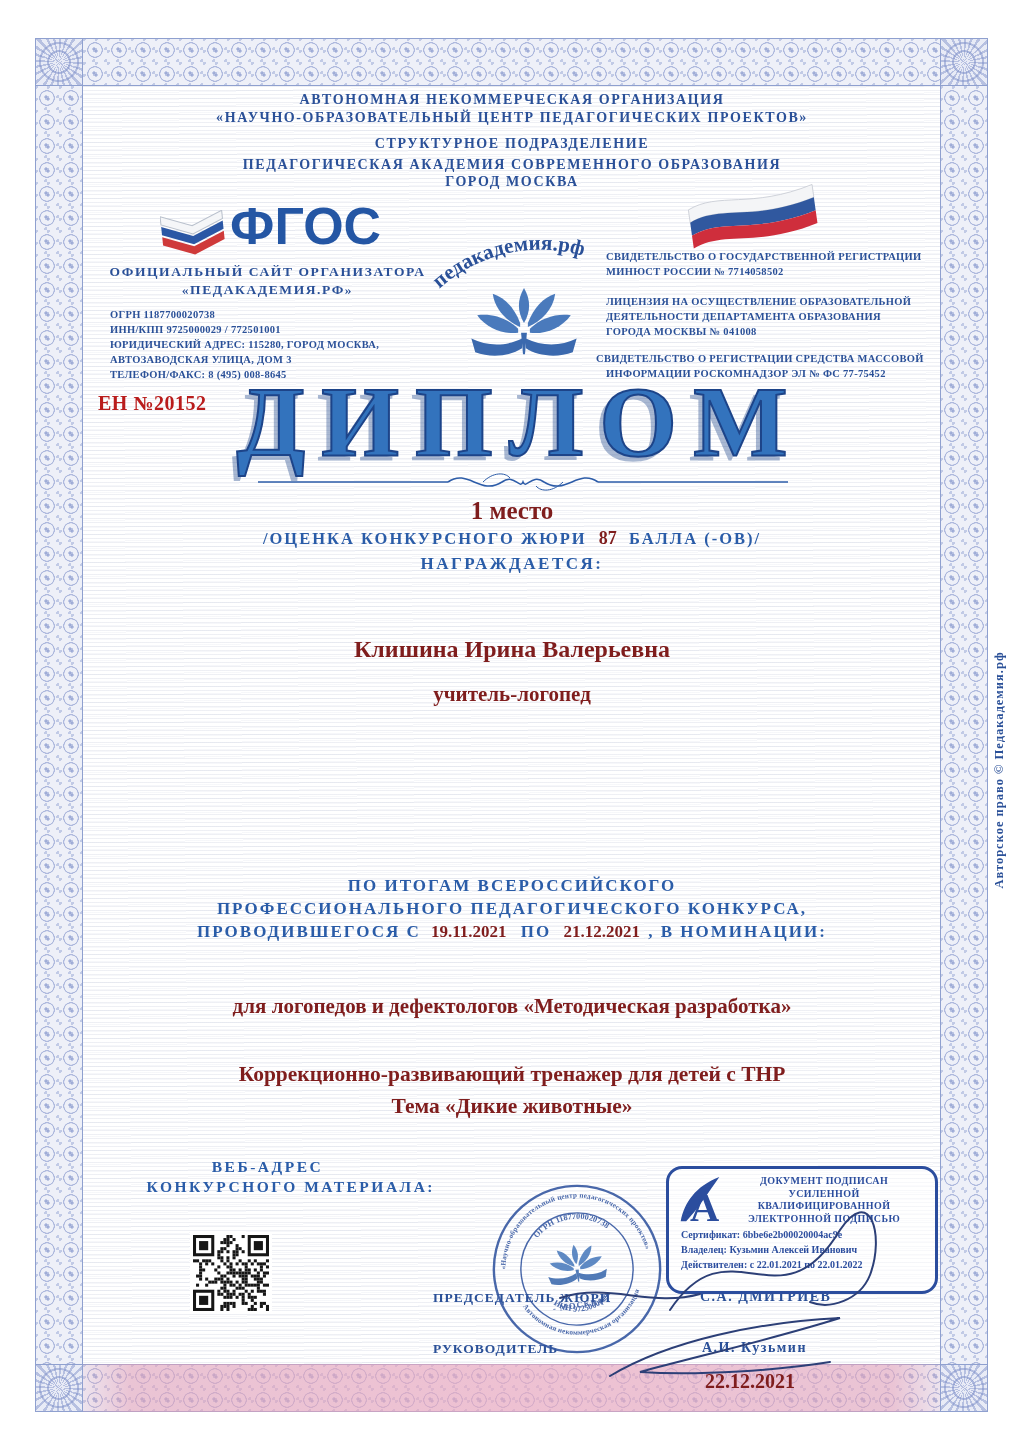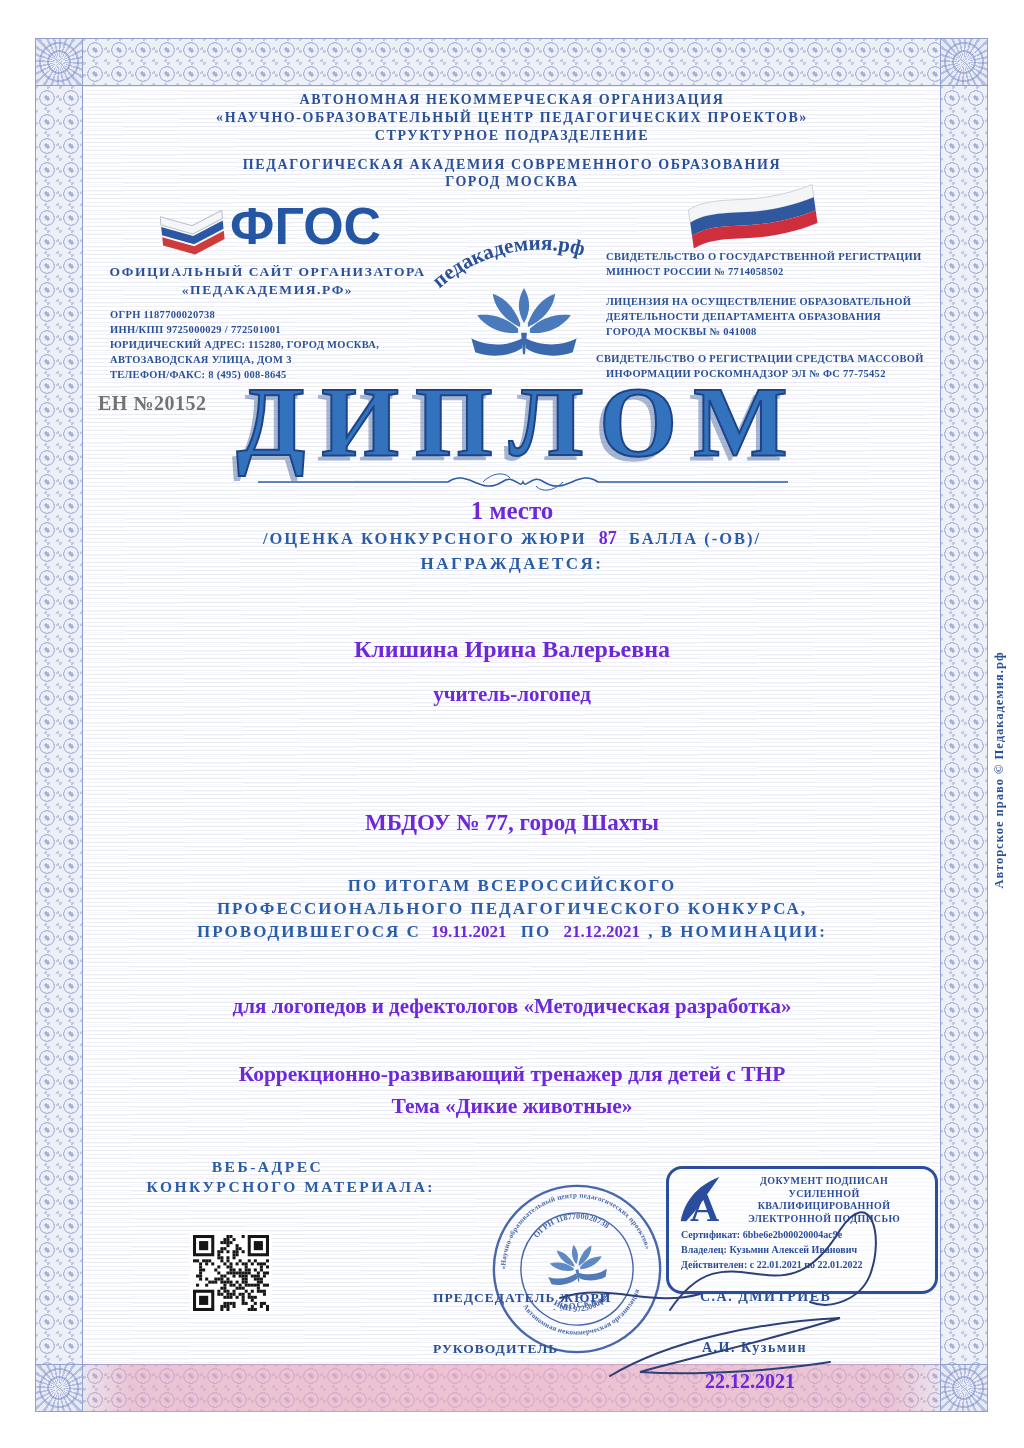--- a/index.html
+++ b/index.html
@@ -24,24 +24,24 @@
     background:linear-gradient(90deg, rgba(236,168,188,0) 0 3%, rgba(231,160,183,.55) 10%,
        rgba(238,168,190,.65) 50%, rgba(231,160,183,.55) 90%, rgba(236,168,188,0) 97%);}
   .corner{z-index:2;width:48px;height:48px;background-color:#e8ebf6;
     background-image:
       repeating-conic-gradient(rgba(122,140,199,.45) 0 6deg, rgba(255,255,255,0) 6deg 15deg),
       radial-gradient(circle, rgba(255,255,255,0) 28%, rgba(122,140,199,.55) 30% 34%, rgba(255,255,255,0) 36% 52%, rgba(122,140,199,.5) 54% 58%, rgba(255,255,255,0) 60%);
     box-shadow:inset 0 0 0 1px #8fa0cf;}
   .center{text-align:center;width:1024px;left:0;}
   .hline{font-size:14px;letter-spacing:1.6px;font-weight:bold;color:#2a5098;z-index:2;}
   .small-blue{font-size:10.5px;line-height:14.5px;font-weight:bold;color:#2a5098;letter-spacing:.3px;z-index:2;}
-  .black{color:#6d28d9;}
+  .black{color:#7f1d1d;}
   #title{font-size:100px;font-weight:bold;letter-spacing:16px;color:#3373bd;line-height:1;
          -webkit-text-stroke:2px #1d4489;text-shadow:-5px 5px 0 rgba(29,68,137,.38);z-index:2;}
-  #series{font-size:20px;font-weight:bold;color:#737373;letter-spacing:.5px;z-index:2;}
+  #series{font-size:20px;font-weight:bold;color:#b91c1c;letter-spacing:.5px;z-index:2;}
   .stencil{font-weight:bold;color:#2a5ca8;z-index:2;}
   .sig-label{font-size:13.5px;letter-spacing:1px;font-weight:bold;color:#2a5098;z-index:2;}
   .sig-name{font-size:14px;letter-spacing:1.5px;font-weight:bold;color:#2a5098;z-index:2;}
   #badge{left:666px;top:1166px;width:272px;height:128px;border:3px solid #2b4d9e;border-radius:16px;
          background:rgba(255,255,255,.55);z-index:3;box-sizing:border-box;}
   #badge .b-top{display:flex;align-items:center;padding:6px 10px 2px 8px;}
   #badge .b-head{flex:1;text-align:center;font-size:10px;line-height:12.5px;font-weight:bold;color:#2b4d9e;letter-spacing:.4px;}
   #badge .b-row{padding:0 12px;font-size:10px;line-height:15px;font-weight:bold;color:#2b4d9e;text-align:left;}
   #side-note{left:999px;top:770px;transform:translate(-50%,-50%) rotate(-90deg);white-space:nowrap;
              font-size:12.5px;font-weight:bold;color:#2a5098;letter-spacing:1px;z-index:2;}
@@ -78,21 +78,21 @@
   <div class="abs strip" id="strip-bottom" style="left:35px;top:1364px;width:953px;height:48px;"></div>
   <div class="abs strip" style="left:35px;top:38px;width:48px;height:1374px;"></div>
   <div class="abs strip" style="left:940px;top:38px;width:48px;height:1374px;"></div>
   <div class="abs corner" style="left:35px;top:38px;"></div>
   <div class="abs corner" style="left:940px;top:38px;"></div>
   <div class="abs corner" style="left:35px;top:1364px;"></div>
   <div class="abs corner" style="left:940px;top:1364px;"></div>
 
   <div class="abs center hline" style="top:92px;">АВТОНОМНАЯ НЕКОММЕРЧЕСКАЯ ОРГАНИЗАЦИЯ</div>
   <div class="abs center hline" style="top:110px;">«НАУЧНО-ОБРАЗОВАТЕЛЬНЫЙ ЦЕНТР ПЕДАГОГИЧЕСКИХ ПРОЕКТОВ»</div>
-  <div class="abs center hline" style="top:128px;">СТРУКТУРНОЕ ПОДРАЗДЕЛЕНИЕ</div>
+  <div class="abs center hline" style="top:136px;">СТРУКТУРНОЕ ПОДРАЗДЕЛЕНИЕ</div>
   <div class="abs center hline" style="top:157px;">ПЕДАГОГИЧЕСКАЯ АКАДЕМИЯ СОВРЕМЕННОГО ОБРАЗОВАНИЯ</div>
   <div class="abs center hline" style="top:174px;">ГОРОД МОСКВА</div>
 
   <div class="abs" style="left:100px;top:200px;width:335px;z-index:2;">
     <svg class="abs" style="left:60px;top:10px;" width="66" height="48" viewBox="0 0 64 44">
       <g transform="rotate(-6 32 22)">
         <path d="M2 2 L32 14 L62 2 L62 10 L32 22 L2 10 Z" fill="#f5f6f8" stroke="#b9c0cc" stroke-width="1"></path>
         <path d="M2 12 L32 24 L62 12 L62 20 L32 32 L2 20 Z" fill="#2b57a5"></path>
         <path d="M2 22 L32 34 L62 22 L62 30 L32 42 L2 30 Z" fill="#cf3a3a"></path>
       </g>
@@ -146,21 +146,20 @@
   <div class="abs center black" style="top:497px;font-size:25px;font-weight:bold;z-index:2;">1 место</div>
   <div class="abs center" style="top:528px;font-size:16.5px;z-index:2;">
     <span class="stencil" style="letter-spacing:2px;">/ОЦЕНКА КОНКУРСНОГО ЖЮРИ</span>
     <span class="black" style="font-weight:bold;font-size:18px;padding:0 8px;">87</span>
     <span class="stencil" style="letter-spacing:2px;">БАЛЛА (-ОВ)/</span>
   </div>
   <div class="abs center stencil" style="top:554px;font-size:17px;letter-spacing:2.5px;">НАГРАЖДАЕТСЯ:</div>
 
   <div class="abs center black" style="top:636px;font-size:24px;font-weight:bold;z-index:2;">Клишина Ирина Валерьевна</div>
   <div class="abs center black" style="top:682px;font-size:21px;font-weight:bold;z-index:2;">учитель-логопед</div>
-  <div class="abs center black" style="top:810px;font-size:23px;font-weight:bold;z-index:2;">МБДОУ № 77, город Шахты</div>
 
   <div class="abs center stencil" style="top:876px;font-size:17px;letter-spacing:2px;">ПО ИТОГАМ ВСЕРОССИЙСКОГО</div>
   <div class="abs center stencil" style="top:899px;font-size:17px;letter-spacing:2px;">ПРОФЕССИОНАЛЬНОГО ПЕДАГОГИЧЕСКОГО КОНКУРСА,</div>
   <div class="abs center" style="top:922px;font-size:17px;z-index:2;">
     <span class="stencil" style="letter-spacing:2px;">ПРОВОДИВШЕГОСЯ С</span>
     <span class="black" style="font-weight:bold;padding:0 6px;">19.11.2021</span>
     <span class="stencil" style="letter-spacing:2px;padding:4px 4px;">ПО</span>
     <span class="black" style="font-weight:bold;padding:0 4px;">21.12.2021</span>
     <span class="stencil" style="letter-spacing:2px;margin-top:20px;">, В НОМИНАЦИИ:</span>
   </div>

